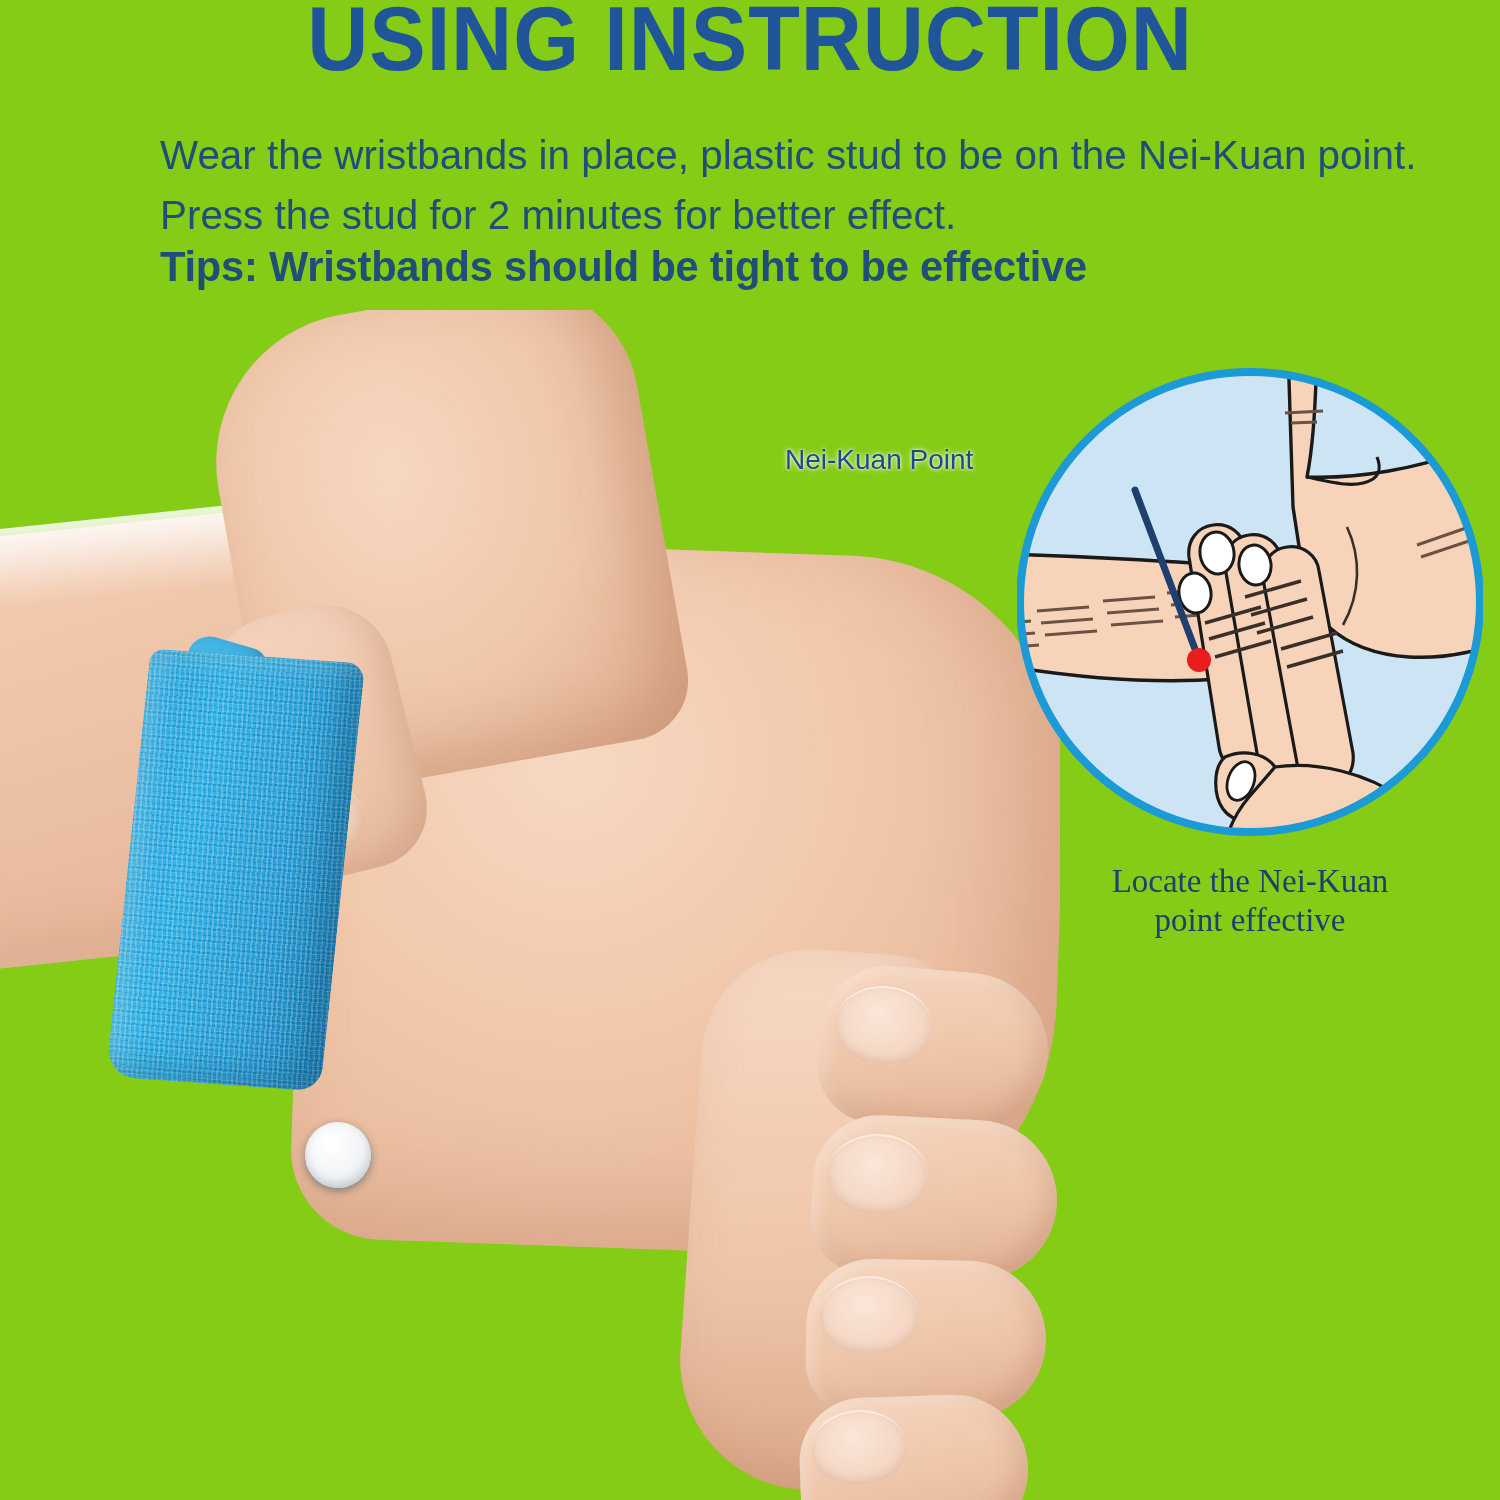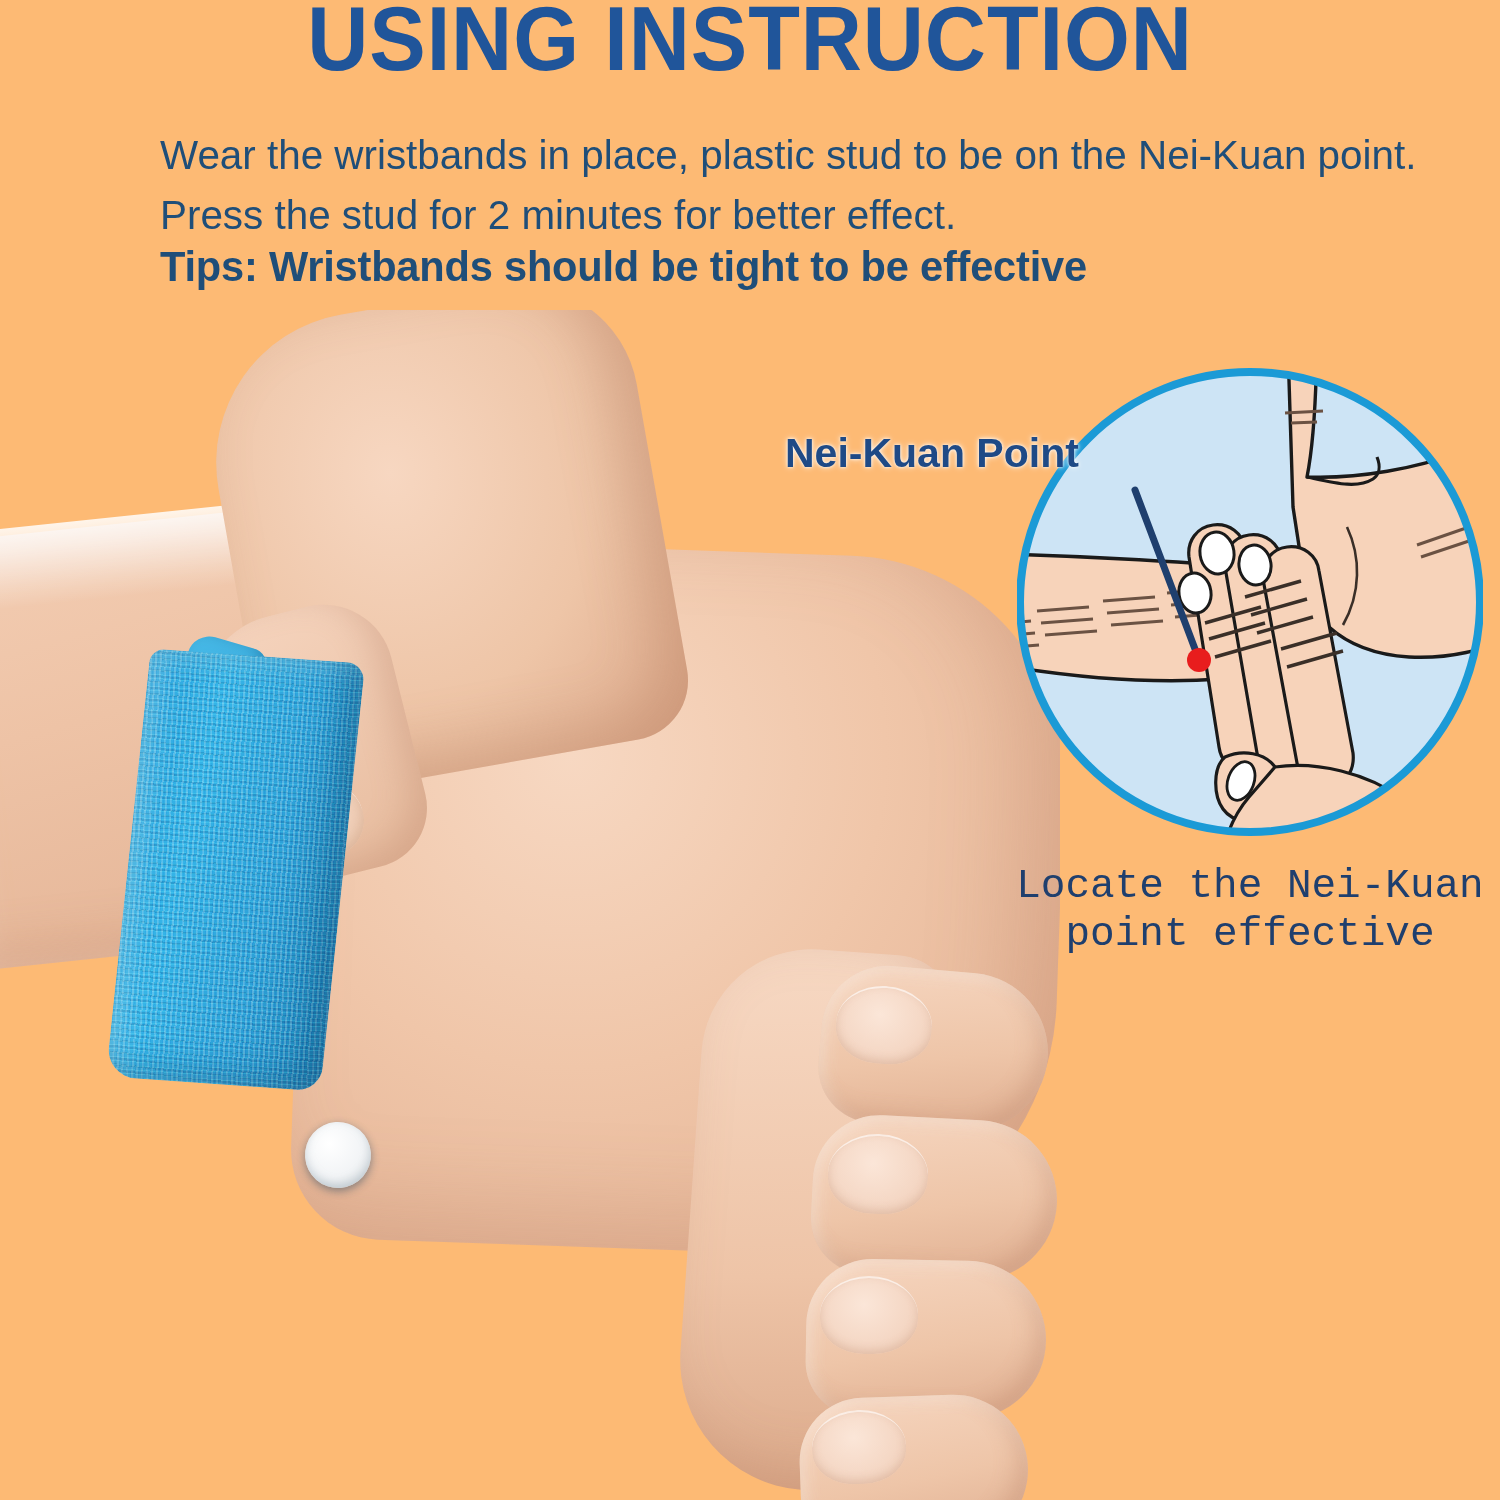--- a/index.html
+++ b/index.html
@@ -4,21 +4,21 @@
 <style>
   html, body {
     margin: 0;
     padding: 0;
     background: #ffffff;
   }
   #page {
     position: relative;
     width: 1500px;
     height: 1500px;
-    background: #fdba74;
+    background: #84cc16;
     overflow: hidden;
     font-family: "Liberation Sans", sans-serif;
   }
 
   
   #header {
     position: absolute;
     left: 0;
     top: 0;
     width: 1500px;
@@ -237,40 +237,40 @@
   }
   #circle-svg {
     position: absolute;
     left: 0;
     top: 0;
   }
 
   #nei-kuan-label {
     position: absolute;
     left: 785px;
-    top: 430px;
-    font-size: 41px;
-    font-weight: bold;
+    top: 444px;
+    font-size: 28px;
+    font-weight: normal;
     color: #1f4a86;
     font-family: "Liberation Sans", sans-serif;
     z-index: 30;
     white-space: nowrap;
     text-shadow: 0 0 3px rgba(255,255,255,.95), 0 0 6px rgba(255,255,255,.8);
   }
 
   #circle-caption {
     position: absolute;
     left: 1000px;
     top: 862px;
     width: 500px;
     text-align: center;
-    font-size: 41px;
+    font-size: 33px;
     line-height: 1.18;
     color: #1f3f6e;
-    font-family: Liberation Mono, monospace;
+    font-family: Liberation Serif, serif;
     z-index: 30;
   }
 </style>
 </head>
 <body>
 
 <div id="page">
 
   <div id="header">
     <div id="title">USING INSTRUCTION</div>

